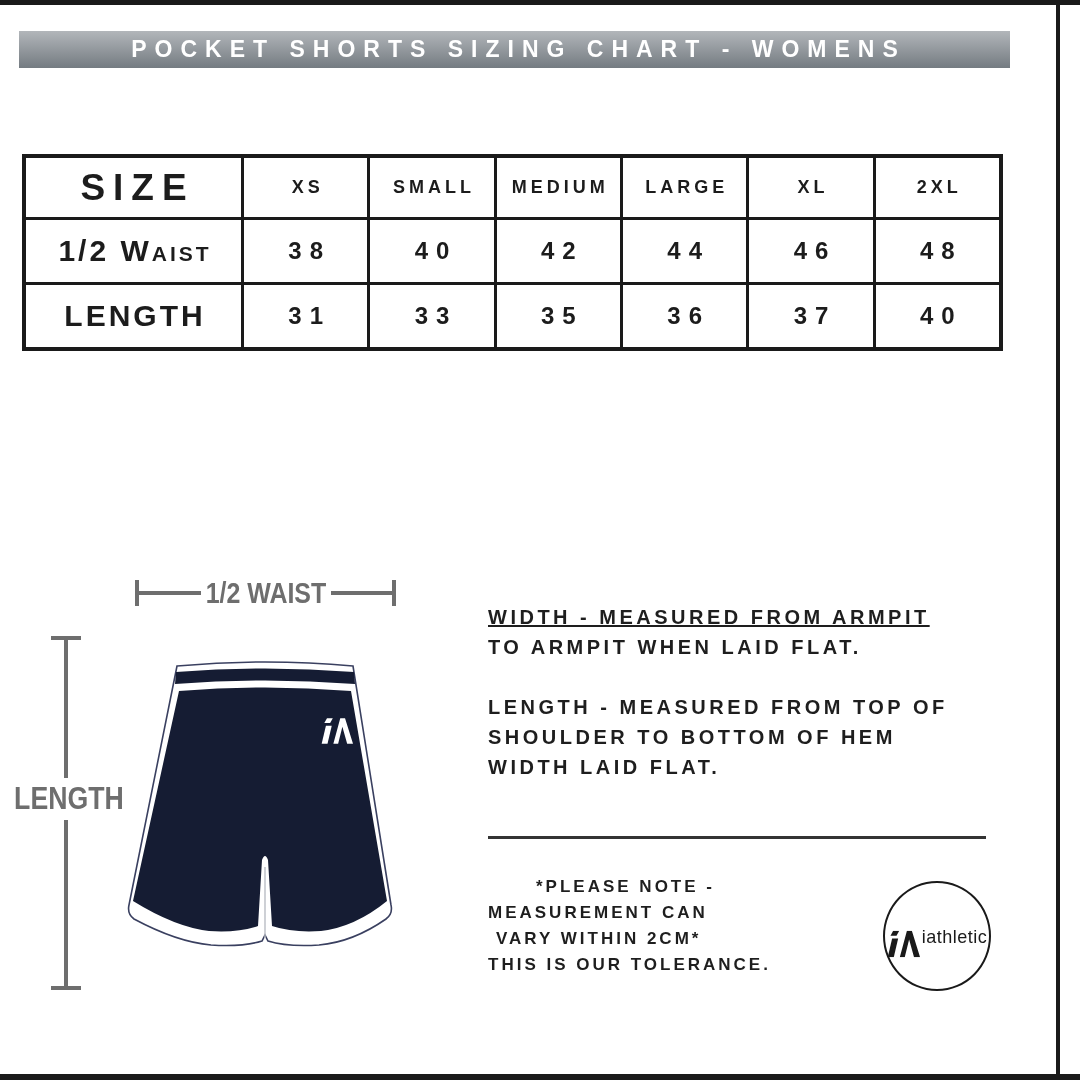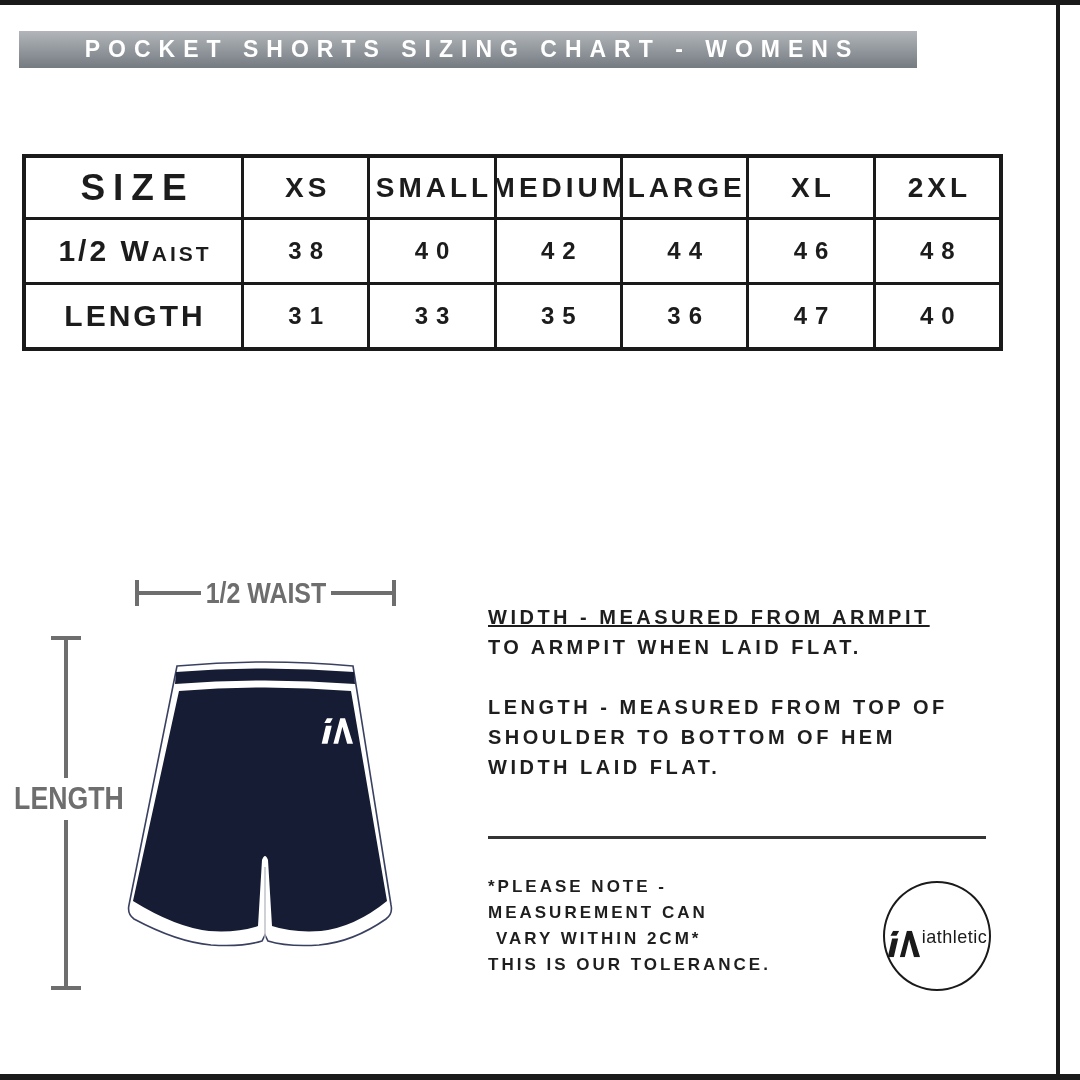--- a/index.html
+++ b/index.html
@@ -6,38 +6,38 @@
   .canvas{
     position:relative;width:1080px;height:1080px;background:#ffffff;overflow:hidden;
     font-family:"Liberation Sans", sans-serif;color:#1c1c1c;
   }
   
   .frame-top{position:absolute;left:0;top:0;width:1080px;height:5px;background:#1a1a1a;}
   .frame-right{position:absolute;left:1056px;top:0;width:4px;height:1080px;background:#1a1a1a;}
   .frame-bottom{position:absolute;left:0;top:1074px;width:1080px;height:6px;background:#1a1a1a;}
   
   .title-bar{
-    position:absolute;left:19px;top:31px;width:898px;height:37px;
+    position:absolute;left:19px;top:31px;width:991px;height:37px;
     background:linear-gradient(#b2b6ba,#747b81);
     display:flex;align-items:center;justify-content:center;
   }
   .title-bar span{
     color:#ffffff;font-weight:bold;font-size:23px;letter-spacing:8px;text-indent:8px;white-space:nowrap;
   }
   
   .size-table{
     position:absolute;left:22px;top:154px;width:981px;
     background:#1a1a1a;display:grid;
     grid-template-columns:215px repeat(6,1fr);
     grid-template-rows:59px 62px 62px;
     gap:3px;padding:4px;box-sizing:border-box;
   }
   .cell{background:#fff;display:flex;align-items:center;justify-content:center;overflow:hidden;}
   .cell-size{font-size:37px;font-weight:bold;letter-spacing:8px;text-indent:8px;}
-  .cell-head{font-size:28px;font-weight:bold;letter-spacing:4px;text-indent:4px;}
+  .cell-head{font-size:18px;font-weight:bold;letter-spacing:4px;text-indent:4px;}
   .cell-label{font-size:30px;font-weight:bold;font-variant:small-caps;letter-spacing:3px;text-indent:3px;}
   .cell-val{font-size:24px;font-weight:bold;letter-spacing:8px;text-indent:8px;}
   
   .mk{position:absolute;background:#6e6e6e;}
   .measure-label{position:absolute;color:#6e6e6e;font-weight:bold;text-align:center;}
   .measure-label span{display:inline-block;width:100%;transform:scaleX(.86);transform-origin:center;white-space:nowrap;}
   .waist-label{left:196px;top:577px;width:138px;font-size:29px;}
   .length-label{left:6px;top:781px;width:116px;font-size:31px;}
   
   .shorts-svg{position:absolute;left:115px;top:655px;}
@@ -82,21 +82,21 @@
     <div class="cell cell-val">42</div>
     <div class="cell cell-val">44</div>
     <div class="cell cell-val">46</div>
     <div class="cell cell-val">48</div>
 
     <div class="cell cell-label">LENGTH</div>
     <div class="cell cell-val">31</div>
     <div class="cell cell-val">33</div>
     <div class="cell cell-val">35</div>
     <div class="cell cell-val">36</div>
-    <div class="cell cell-val">47</div>
+    <div class="cell cell-val">37</div>
     <div class="cell cell-val">40</div>
   </div>
 
   <div class="mk" style="left:135px;top:580px;width:4px;height:26px;"></div>
   <div class="mk" style="left:139px;top:591px;width:62px;height:4px;"></div>
   <div class="measure-label waist-label">
     <span>1/2 WAIST</span>
   </div>
   <div class="mk" style="left:331px;top:591px;width:61px;height:4px;"></div>
   <div class="mk" style="left:392px;top:580px;width:4px;height:26px;"></div>
@@ -132,21 +132,21 @@
   </svg>
 
   <div class="spec-line" style="top:602px;text-decoration:underline;">WIDTH - MEASURED FROM ARMPIT</div>
   <div class="spec-line" style="top:632px;">TO ARMPIT WHEN LAID FLAT.</div>
   <div class="spec-line" style="top:692px;">LENGTH - MEASURED FROM TOP OF</div>
   <div class="spec-line" style="top:722px;">SHOULDER TO BOTTOM OF HEM</div>
   <div class="spec-line" style="top:752px;">WIDTH LAID FLAT.</div>
 
   <div class="divider"></div>
 
-  <div class="note-line" style="top:874px;">*PLEASE NOTE -</div>
+  <div class="note-line" style="top:874px;margin-left:48px;">*PLEASE NOTE -</div>
   <div class="note-line" style="top:900px;">MEASUREMENT CAN</div>
   <div class="note-line" style="top:926px;margin-left:8px;">VARY WITHIN 2CM*</div>
   <div class="note-line" style="top:952px;">THIS IS OUR TOLERANCE.</div>
 
   <div class="brand-logo">
     <svg width="56" height="42" viewBox="0 0 64 48">
       <use href="#iaglyph" fill="#1a1a1a"></use>
     </svg>
     <div class="brand-word">iathletic</div>
   </div>

